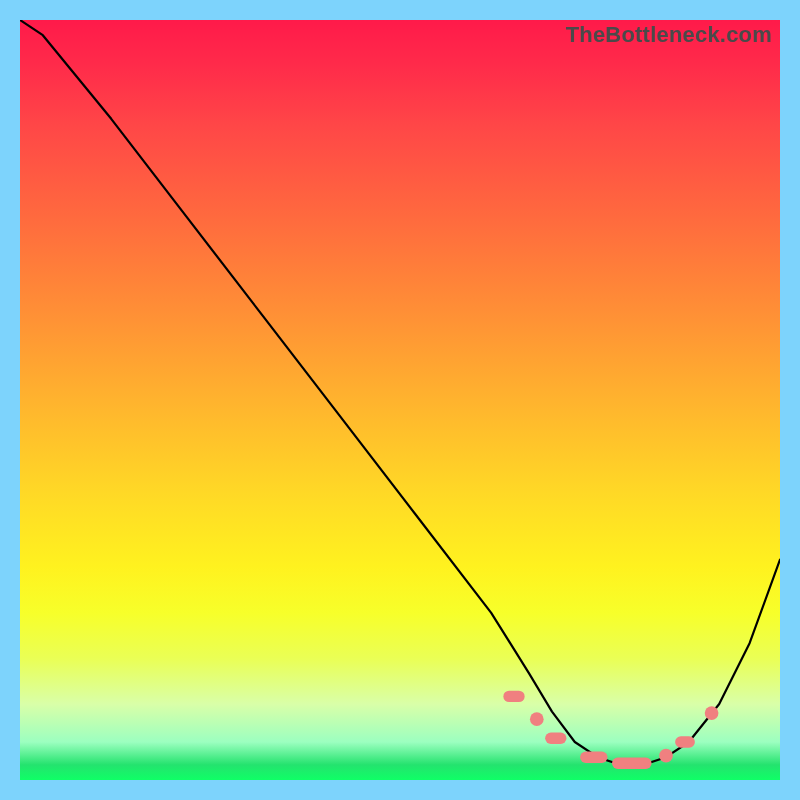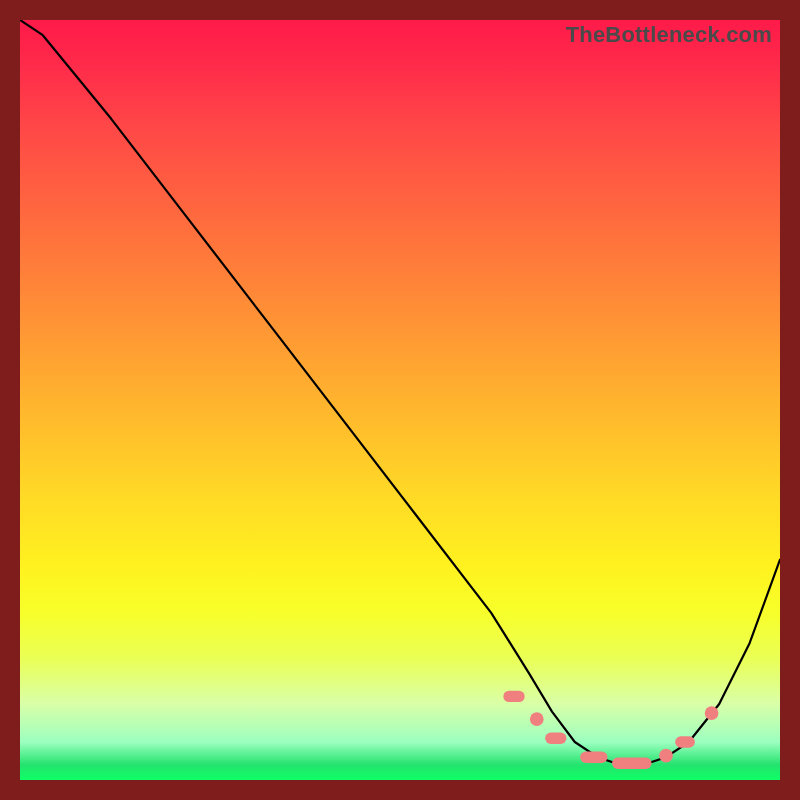--- a/index.html
+++ b/index.html
@@ -1,20 +1,20 @@
 <!DOCTYPE html>
 <html><head>
 <meta charset="utf-8">
 <style>
   * { margin: 0; padding: 0; box-sizing: border-box; }
   html, body { width: 800px; height: 800px; overflow: hidden; background: #000; }
   .frame {
     width: 800px;
     height: 800px;
-    background: #7f1d1d;
+    background: #7dd3fc;
     position: relative;
   }
   .plot-area {
     position: absolute;
     left: 20px;
     top: 20px;
     width: 760px;
     height: 760px;
     background: linear-gradient(to bottom,
       #ff1a4a 0%,

